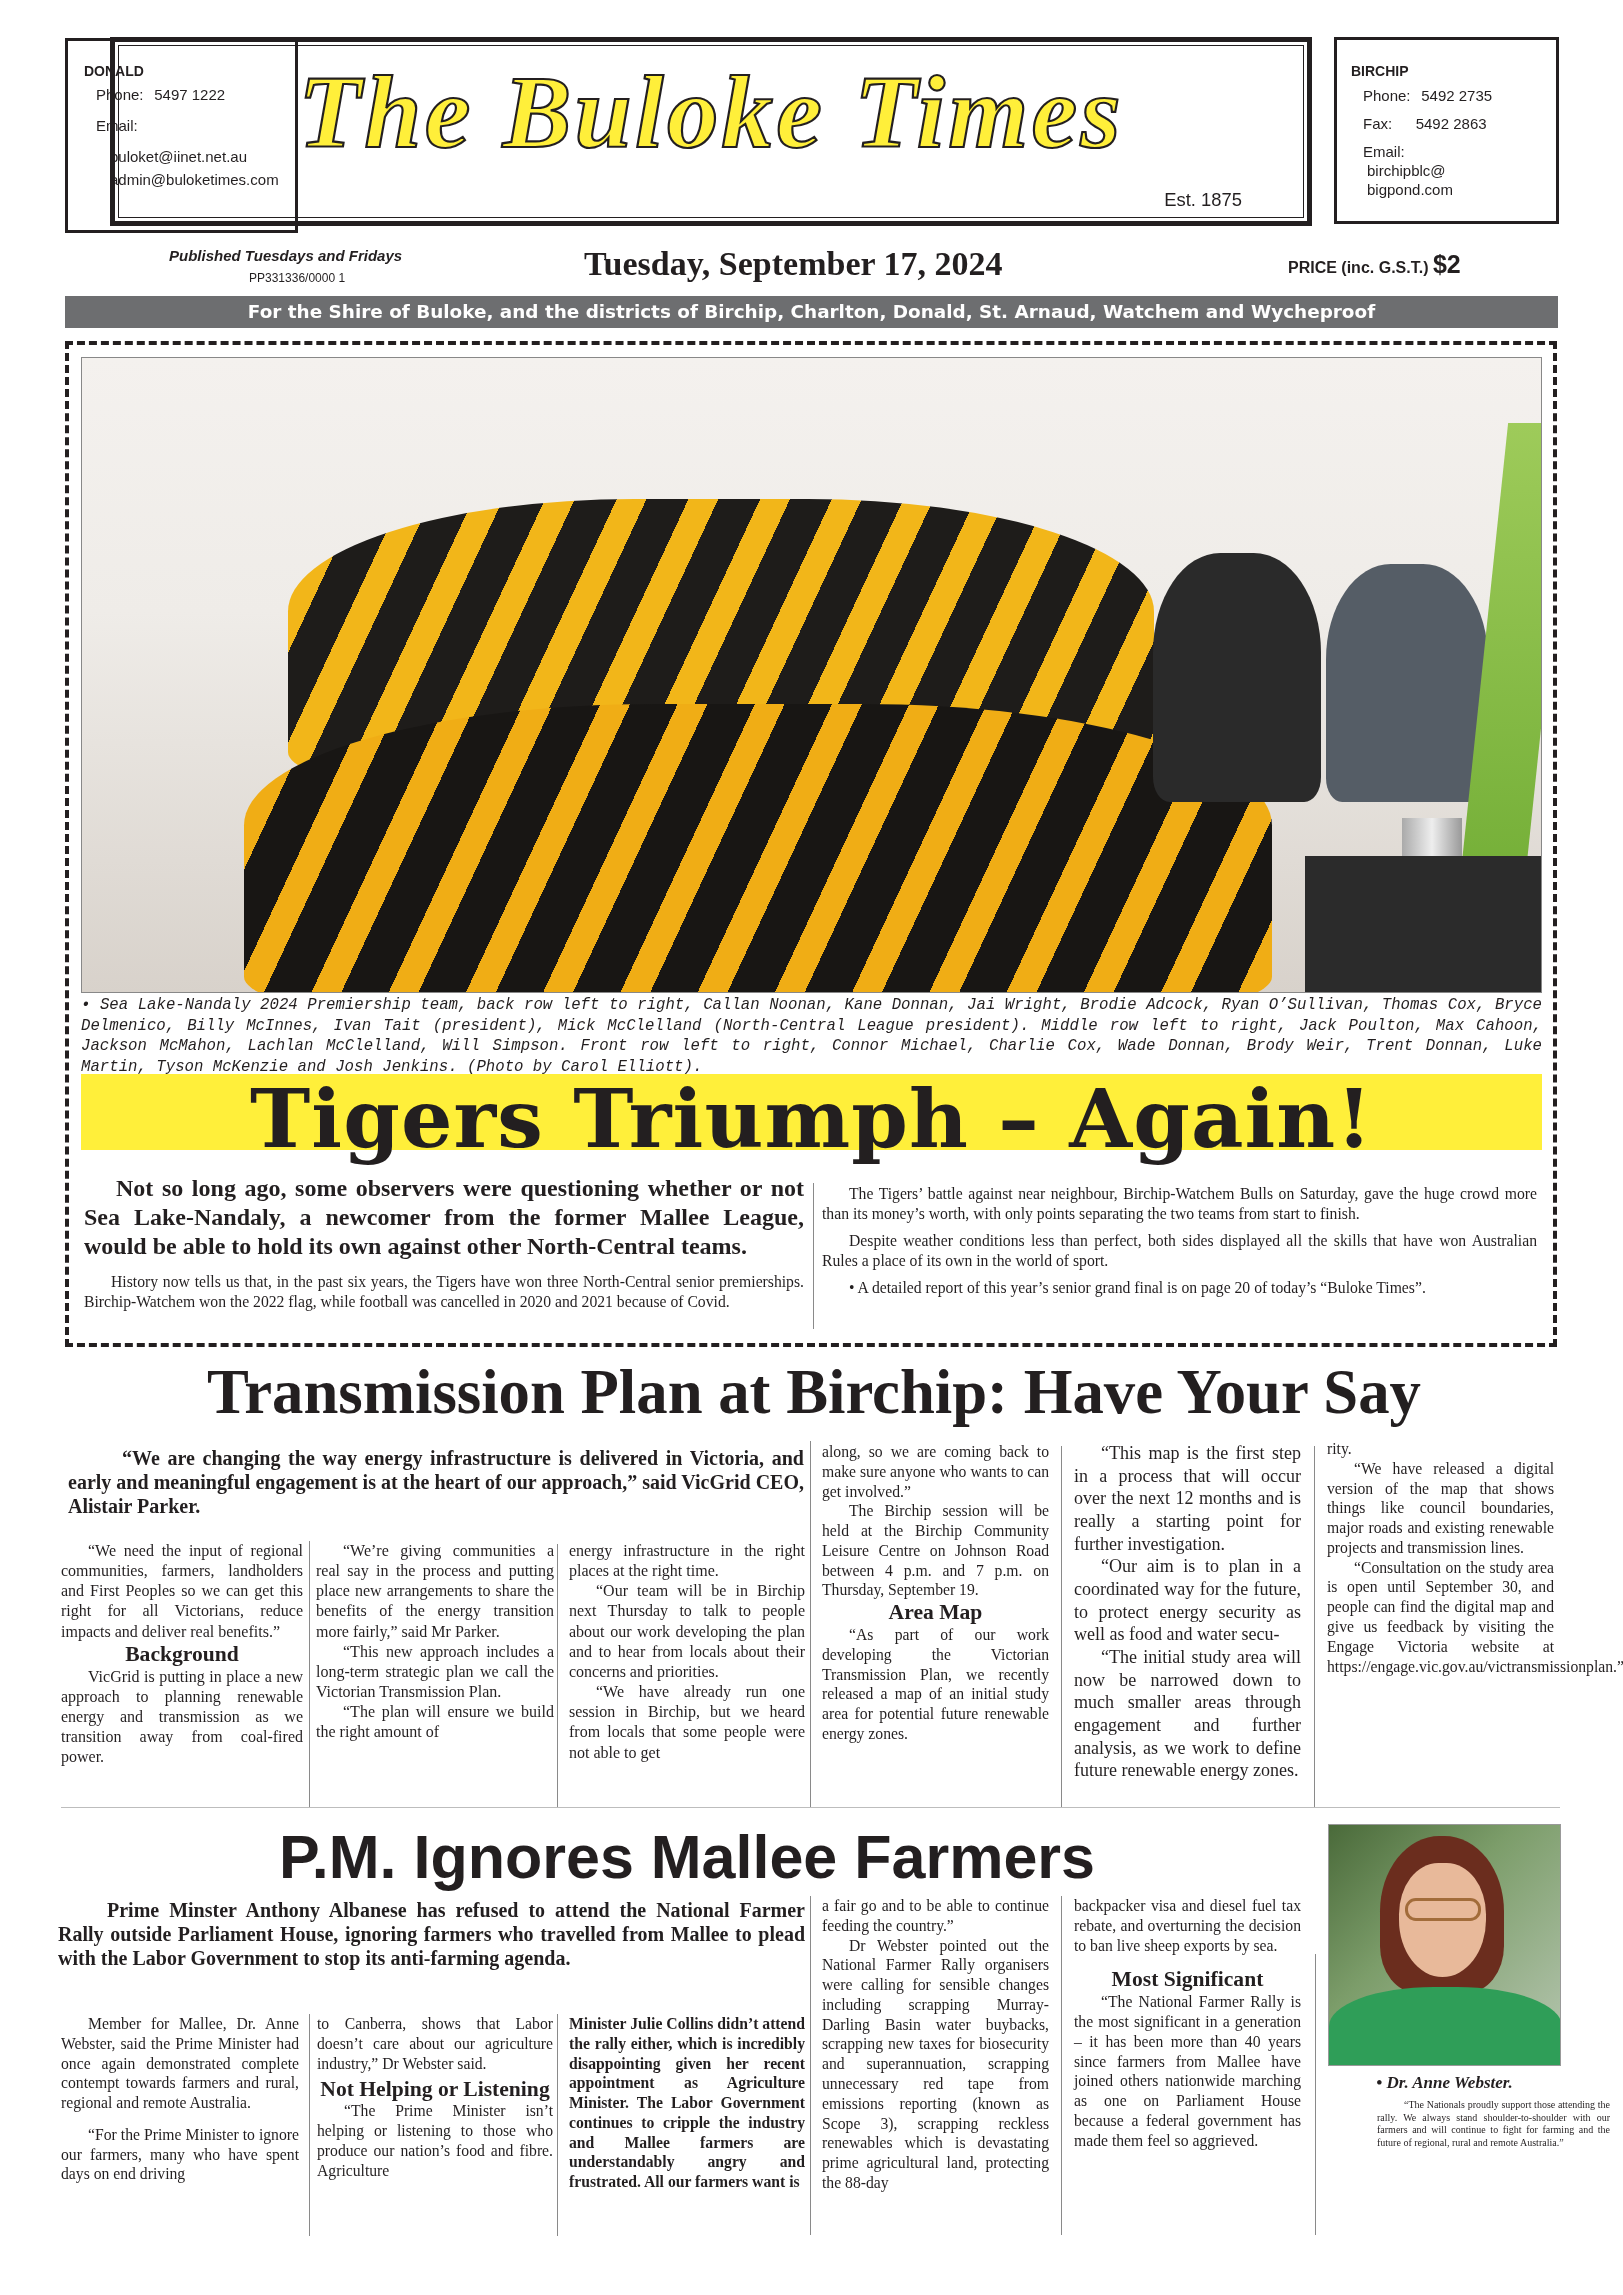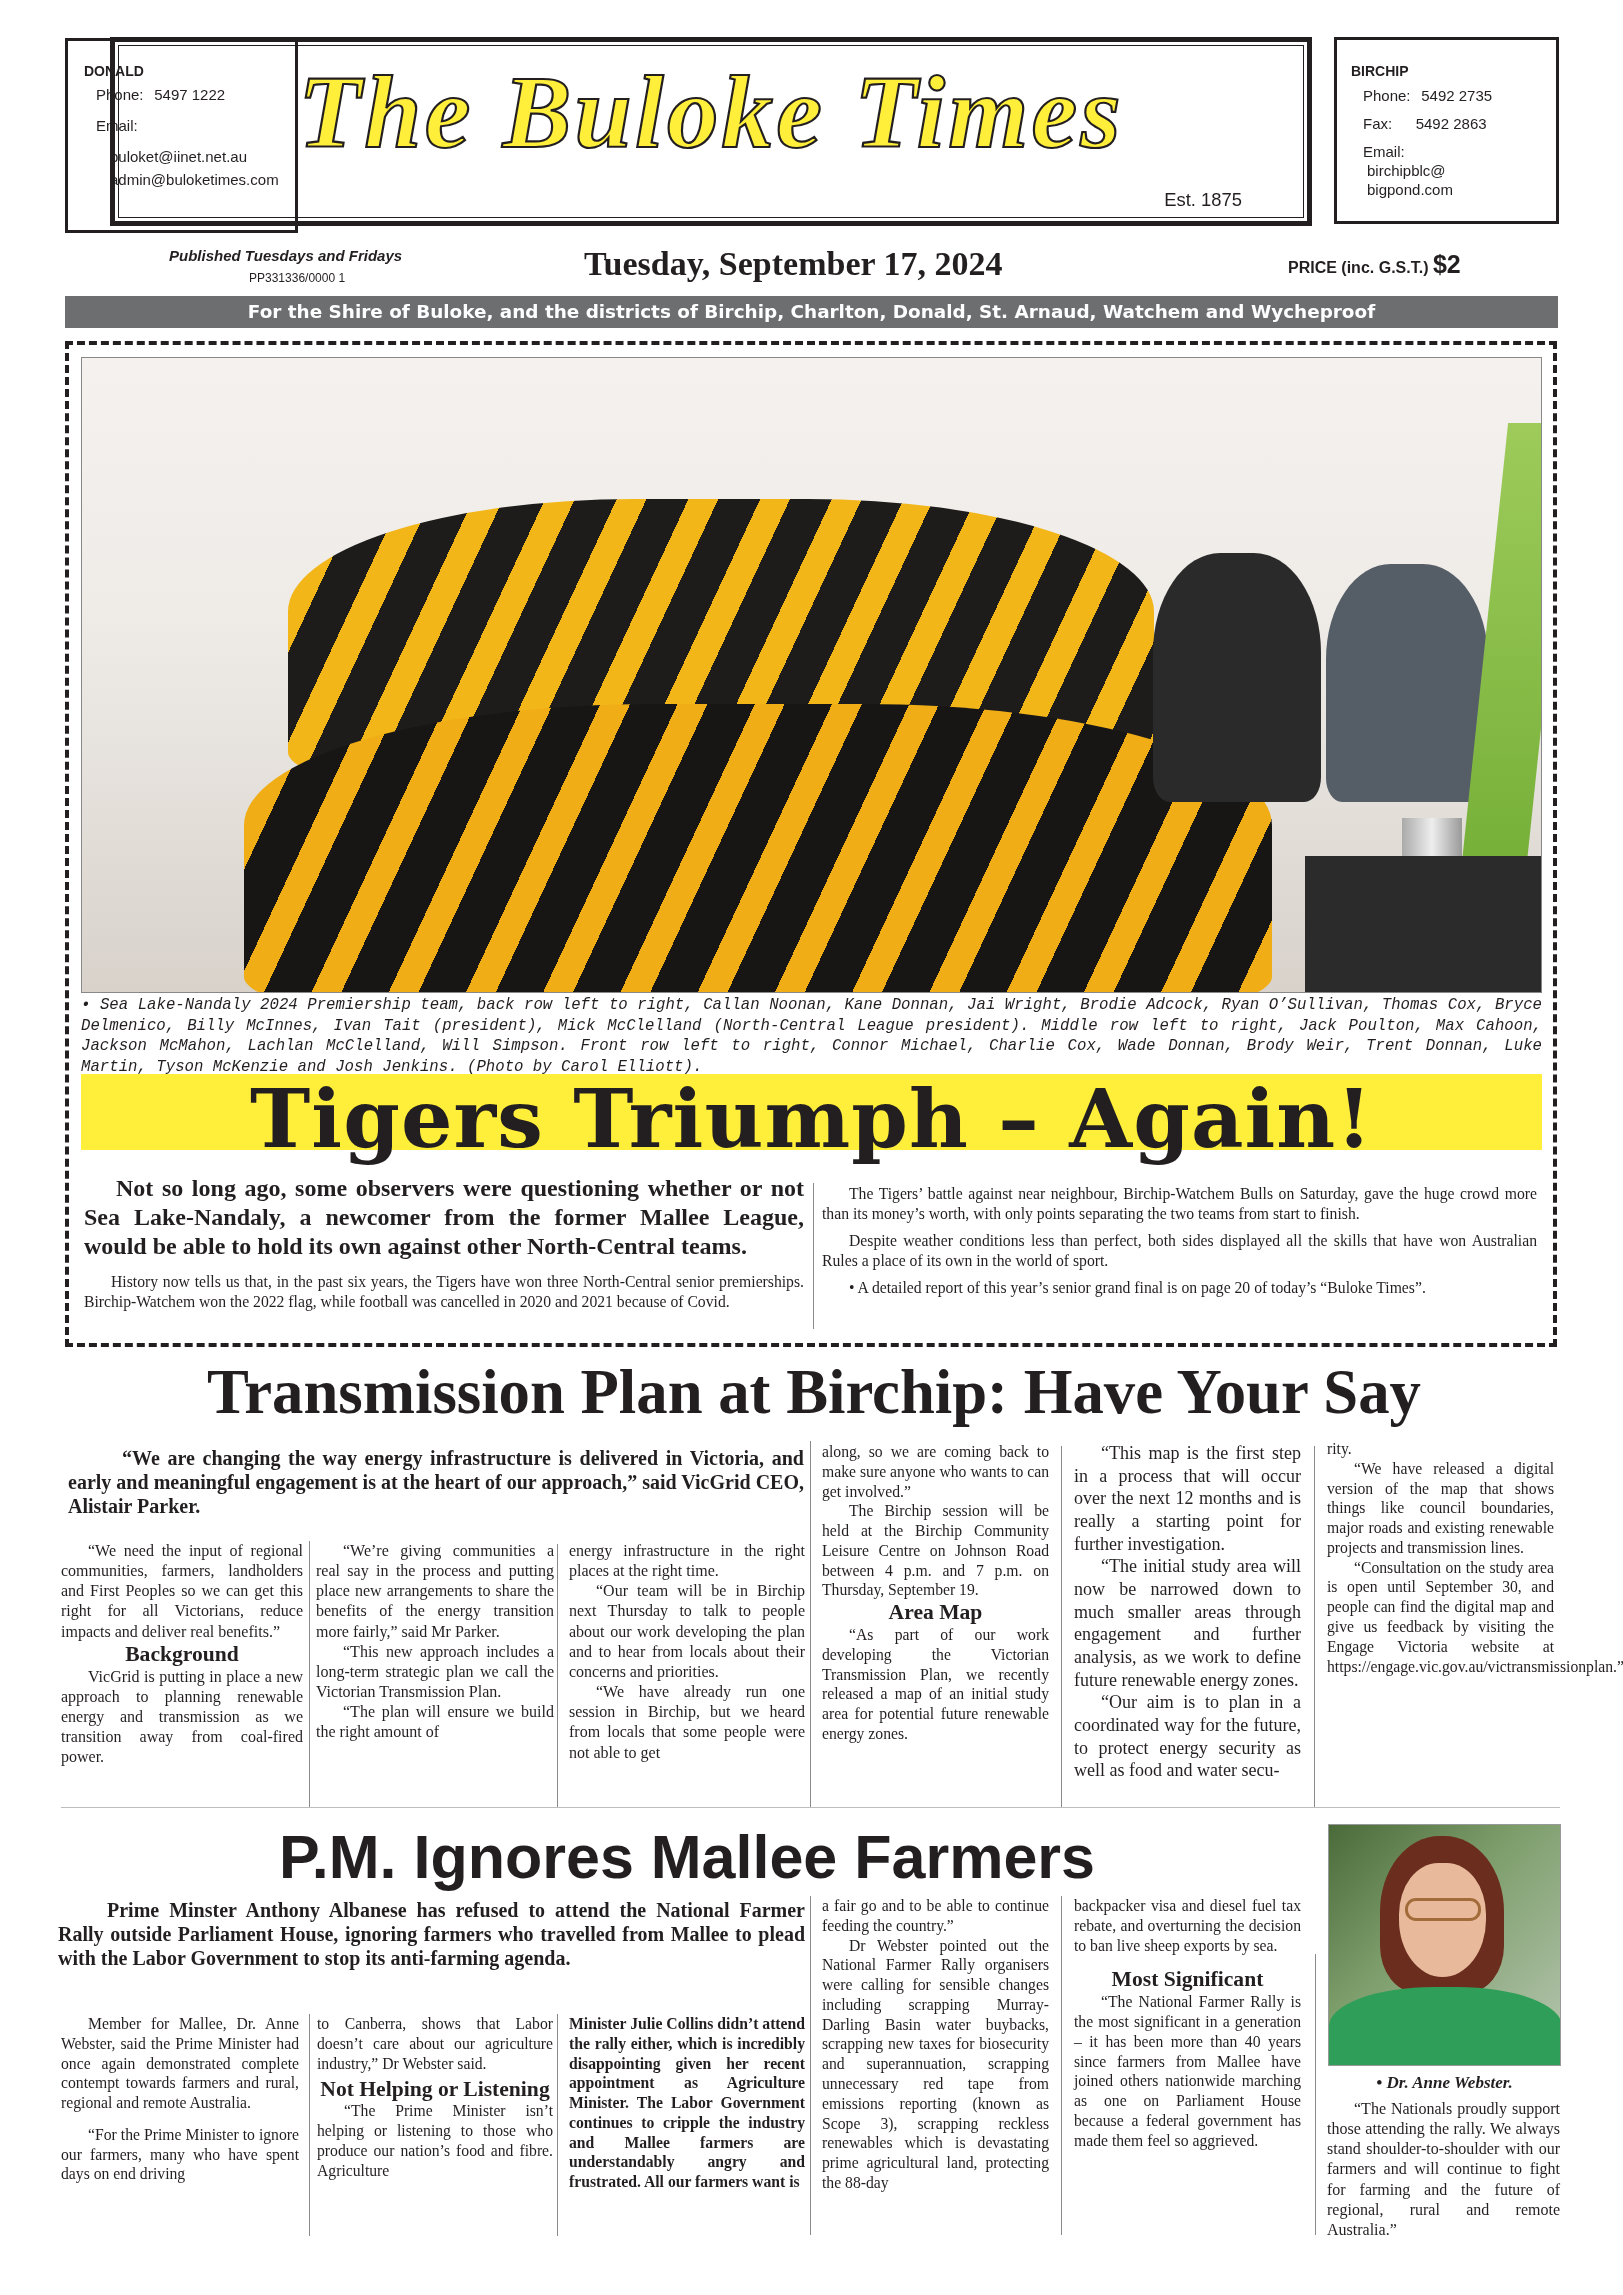--- a/index.html
+++ b/index.html
@@ -152,22 +152,22 @@
 <div class="vrule" style="left:810px; top:1441px; height:366px;"></div>
 <div class="abs body" style="left:822px; top:1442px; width:227px; font-size:15.7px;">
   <p style="text-indent:0;">along, so we are coming back to make sure anyone who wants to can get involved.”</p>
   <p>The Birchip session will be held at the Birchip Community Leisure Centre on Johnson Road between 4 p.m. and 7 p.m. on Thursday, September 19.</p>
   <div class="sub">Area Map</div>
   <p>“As part of our work developing the Victorian Transmission Plan, we recently released a map of an initial study area for potential future renewable energy zones.</p>
 </div>
 <div class="vrule" style="left:1061px; top:1446px; height:361px;"></div>
 <div class="abs body" style="left:1074px; top:1442px; width:227px; font-size:18px;">
   <p>“This map is the first step in a process that will occur over the next 12 months and is really a starting point for further investigation.</p>
+  <p>“Our aim is to plan in a coordinated way for the future, to protect energy security as well as food and water secu-</p>
   <p>“The initial study area will now be narrowed down to much smaller areas through engagement and further analysis, as we work to define future renewable energy zones.</p>
-  <p>“Our aim is to plan in a coordinated way for the future, to protect energy security as well as food and water secu-</p>
 </div>
 <div class="vrule" style="left:1314px; top:1446px; height:361px;"></div>
 <div class="abs body" style="left:1327px; top:1439px; width:227px; font-size:15.7px;">
   <p style="text-indent:0;">rity.</p>
   <p>“We have released a digital version of the map that shows things like council boundaries, major roads and existing renewable projects and transmission lines.</p>
   <p>“Consultation on the study area is open until September 30, and people can find the digital map and give us feedback by visiting the Engage Victoria website at https://engage.vic.gov.au/victransmissionplan.”</p>
 </div>
 <div class="hrule" style="left:61px; top:1807px; width:1499px;"></div>
 
 <div class="headline sans" style="left:62px; top:1822px; width:1250px; text-align:center; font-size:61px;">P.M. Ignores Mallee Farmers</div>
@@ -201,16 +201,16 @@
 </div>
 <div class="vrule" style="left:1315px; top:1954px; height:281px;"></div>
 
 <div class="portrait">
   <div class="abs" style="left:51px; top:10.8px; width:124px; height:157px; background:#6b2d1e; border-radius:48% 48% 30% 30%;"></div>
   <div class="abs" style="left:70px; top:38px; width:87px; height:114px; background:#e8b99a; border-radius:45% 45% 50% 50%;"></div>
   <div class="abs" style="left:76px; top:73px; width:76px; height:23px; border:3.2px solid #a26c3a; border-radius:10.8px;"></div>
   <div class="abs" style="left:0; top:162px; width:233px; height:87px; background:#2f9e58; border-radius:45% 45% 0 0;"></div>
 </div>
 <div class="abs serif" style="left:1328px; top:2073px; width:233px; text-align:center; font-weight:bold; font-style:italic; font-size:17px;">• Dr. Anne Webster.</div>
-<div class="abs body" style="left:1327px; top:2099px; width:233px; font-size:16px;">
+<div class="abs body" style="left:1377px; top:2099px; width:233px; font-size:10px;">
   <p>“The Nationals proudly support those attending the rally. We always stand shoulder-to-shoulder with our farmers and will continue to fight for farming and the future of regional, rural and remote Australia.”</p>
 </div>
 
 
 </body></html>

